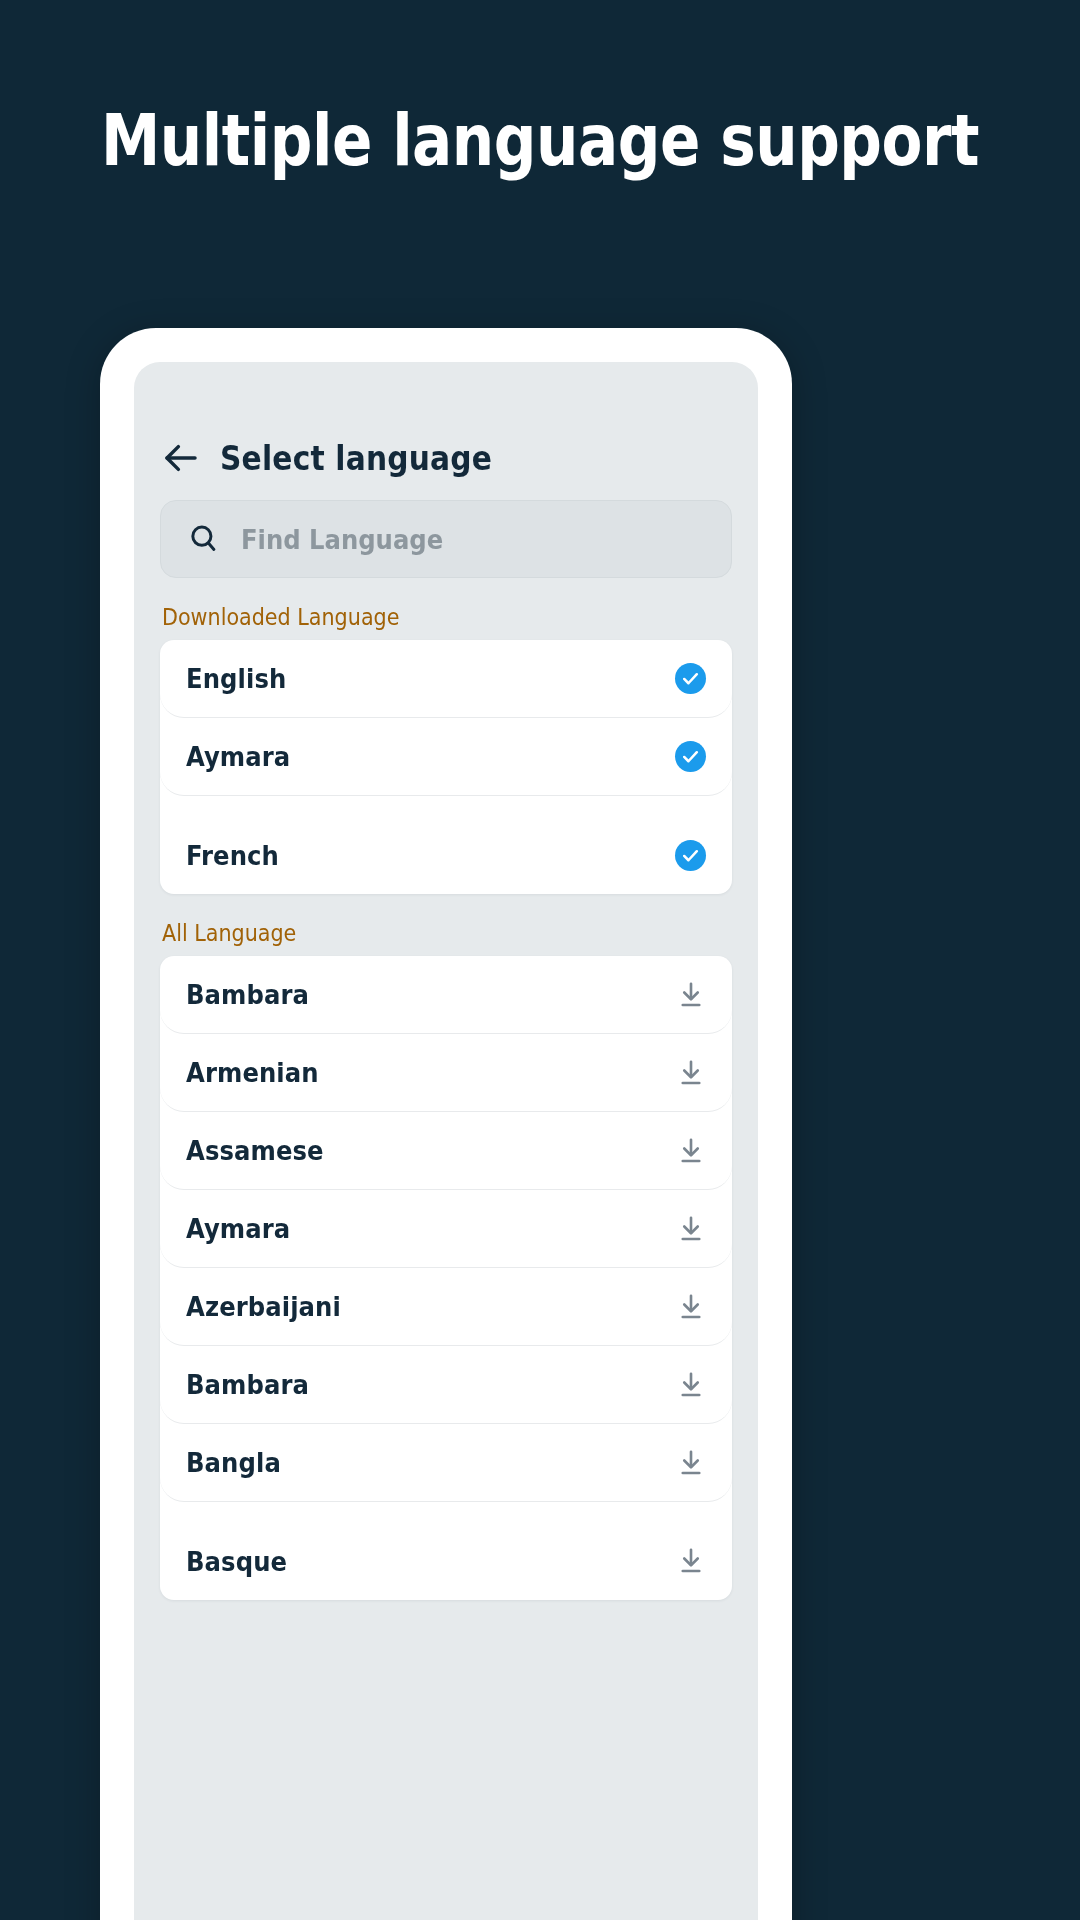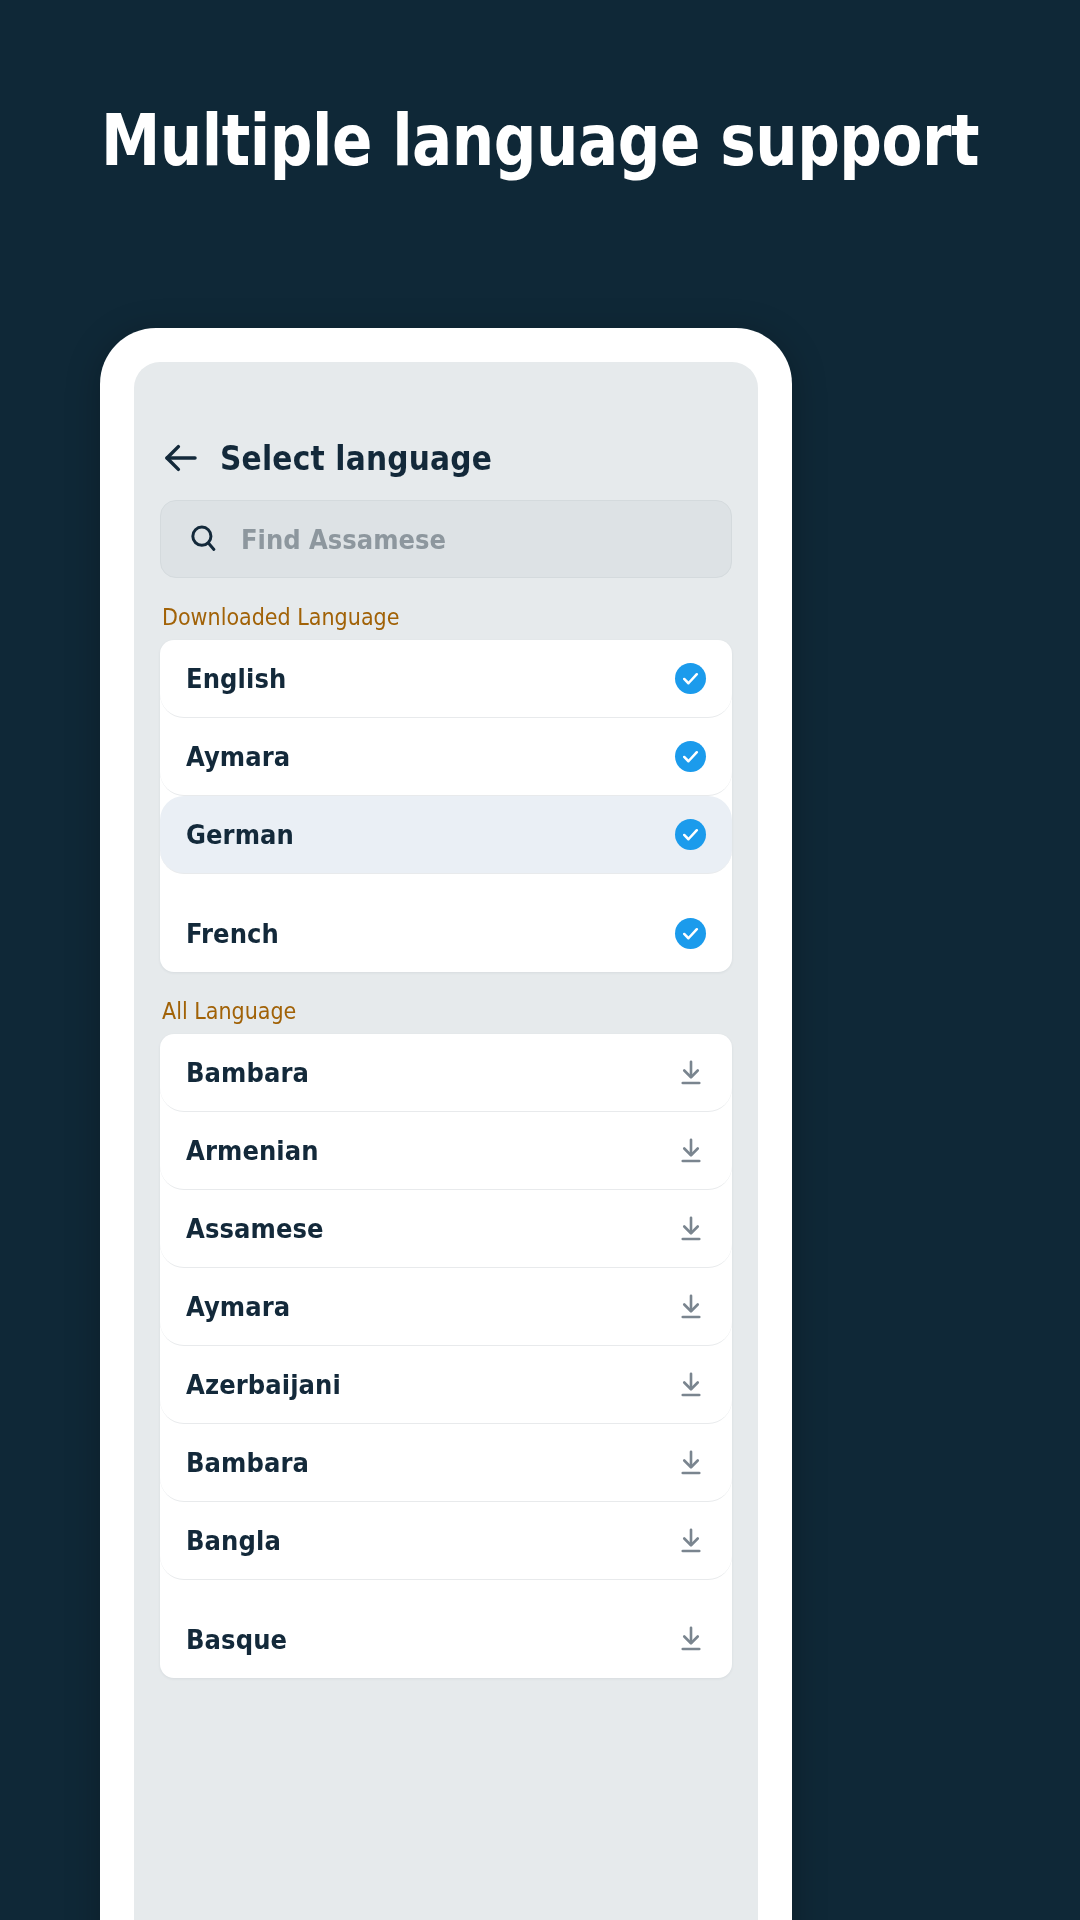--- a/index.html
+++ b/index.html
@@ -156,21 +156,21 @@
       <span class="appbar-title">Select language</span>
     </div>
 
     <div class="search">
       <span>
         <svg class="search-icon" viewBox="0 0 24 24" fill="none" stroke="#13293a" stroke-width="2.1" stroke-linecap="round">
           <circle cx="10.5" cy="10" r="6.4"></circle>
           <line x1="15.4" y1="15.2" x2="19" y2="19.4"></line>
         </svg>
       </span>
-      <span class="search-placeholder">Find Assamese</span>
+      <span class="search-placeholder">Find Language</span>
     </div>
 
     <div>
       <div class="section-label">Downloaded Language</div>
       <div class="card" id="downloaded-list">
           <div class="row">
             <span class="row-label">English</span>
             <span class="check-badge">
               <svg viewBox="0 0 24 24" fill="none" stroke="#ffffff" stroke-width="3.2" stroke-linecap="round" stroke-linejoin="round">
                 <polyline points="4,12.6 9.4,18 20,6.6"></polyline>
@@ -178,28 +178,20 @@
             </span>
           </div>
           <div class="row">
             <span class="row-label">Aymara</span>
             <span class="check-badge">
               <svg viewBox="0 0 24 24" fill="none" stroke="#ffffff" stroke-width="3.2" stroke-linecap="round" stroke-linejoin="round">
                 <polyline points="4,12.6 9.4,18 20,6.6"></polyline>
               </svg>
             </span>
           </div>
-          <div class="row selected">
-            <span class="row-label">German</span>
-            <span class="check-badge">
-              <svg viewBox="0 0 24 24" fill="none" stroke="#ffffff" stroke-width="3.2" stroke-linecap="round" stroke-linejoin="round">
-                <polyline points="4,12.6 9.4,18 20,6.6"></polyline>
-              </svg>
-            </span>
-          </div>
           <div class="row">
             <span class="row-label">French</span>
             <span class="check-badge">
               <svg viewBox="0 0 24 24" fill="none" stroke="#ffffff" stroke-width="3.2" stroke-linecap="round" stroke-linejoin="round">
                 <polyline points="4,12.6 9.4,18 20,6.6"></polyline>
               </svg>
             </span>
           </div>
         </div>
     </div>

